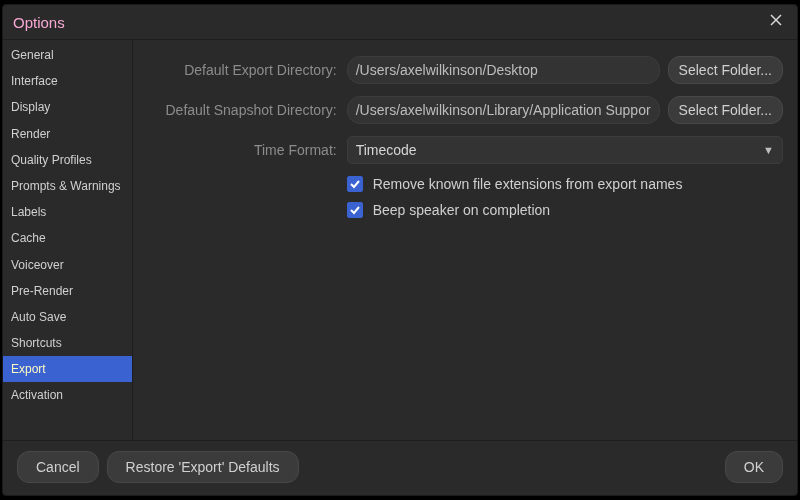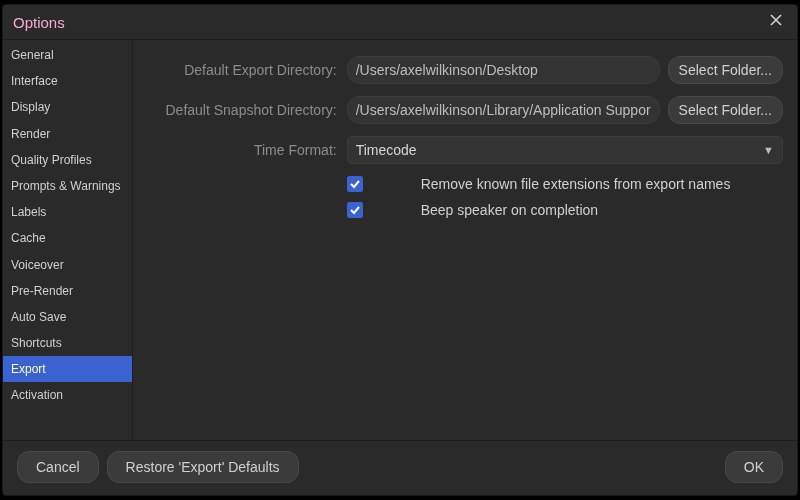--- a/index.html
+++ b/index.html
@@ -118,21 +118,20 @@
   }
   .select .caret {
     font-size: 11px;
     color: #bcbcbc;
   }
   .checkbox-row {
     display: flex;
     align-items: center;
     margin-bottom: 10px;
     padding-left: 200px;
-    gap: 48px;
   }
   .checkbox {
     width: 16px;
     height: 16px;
     border: 1.5px solid #3a62d0;
     background: #3a62d0;
     display: flex;
     align-items: center;
     justify-content: center;
     margin-right: 10px;

